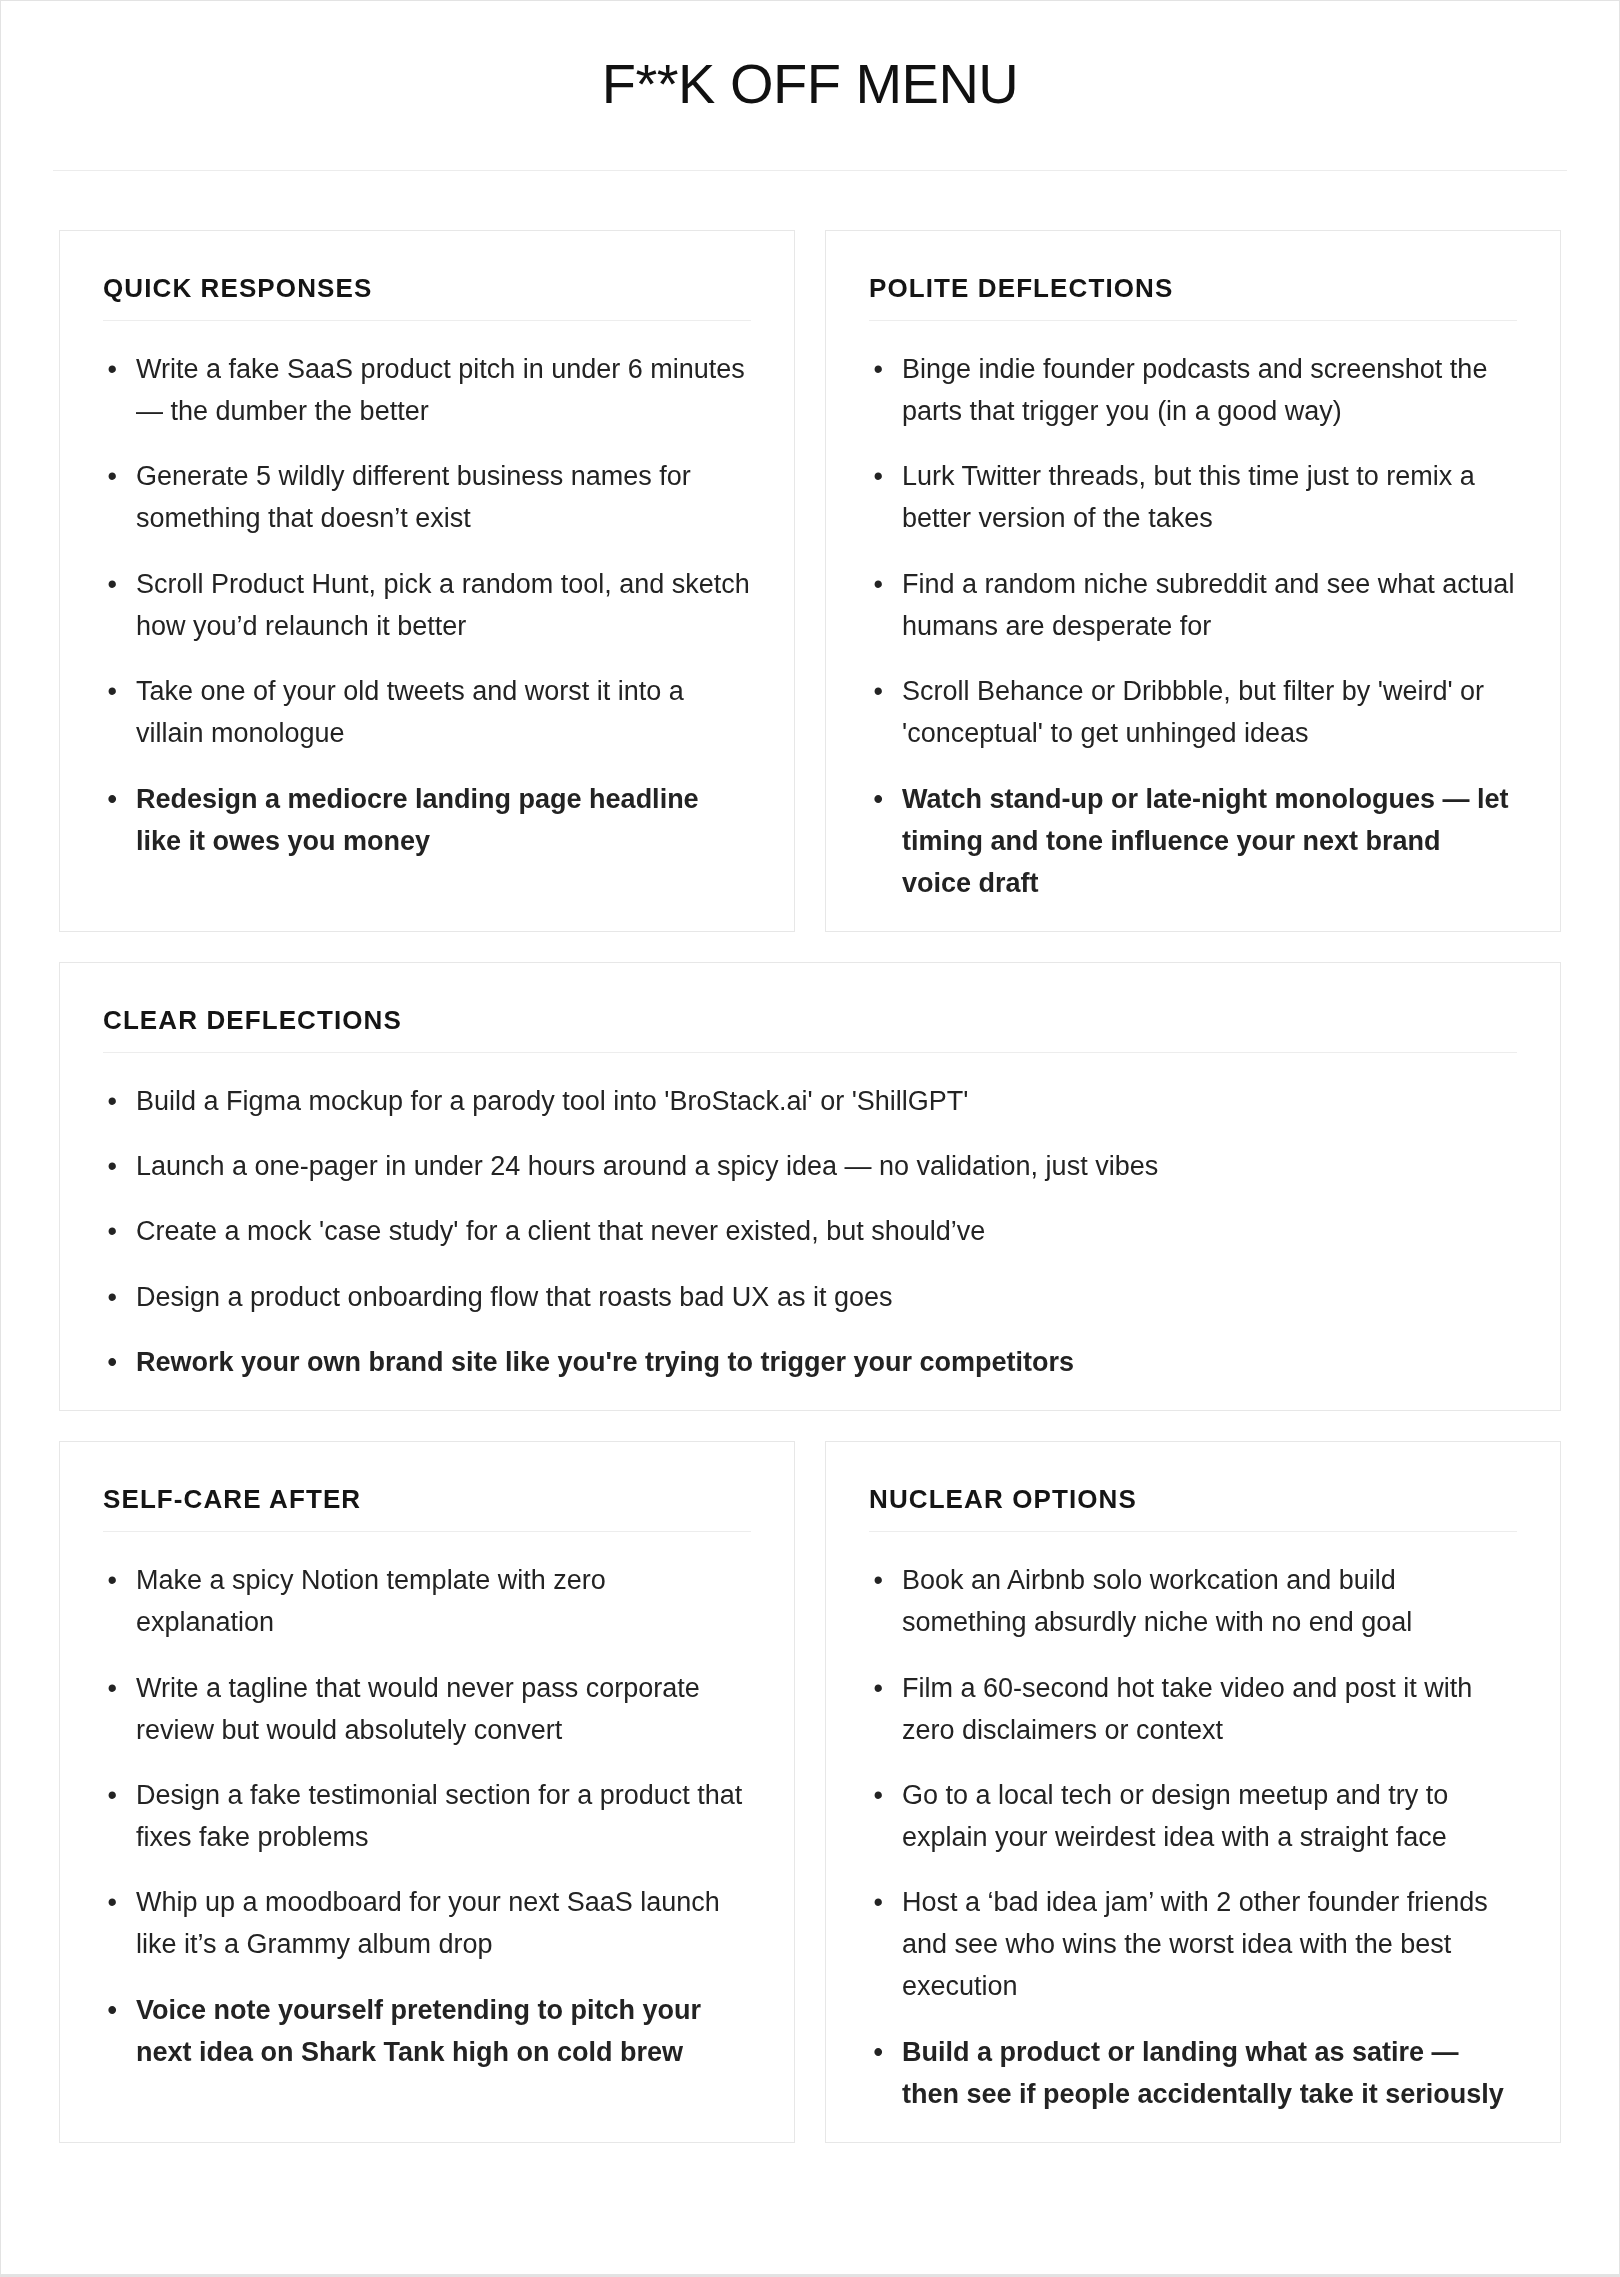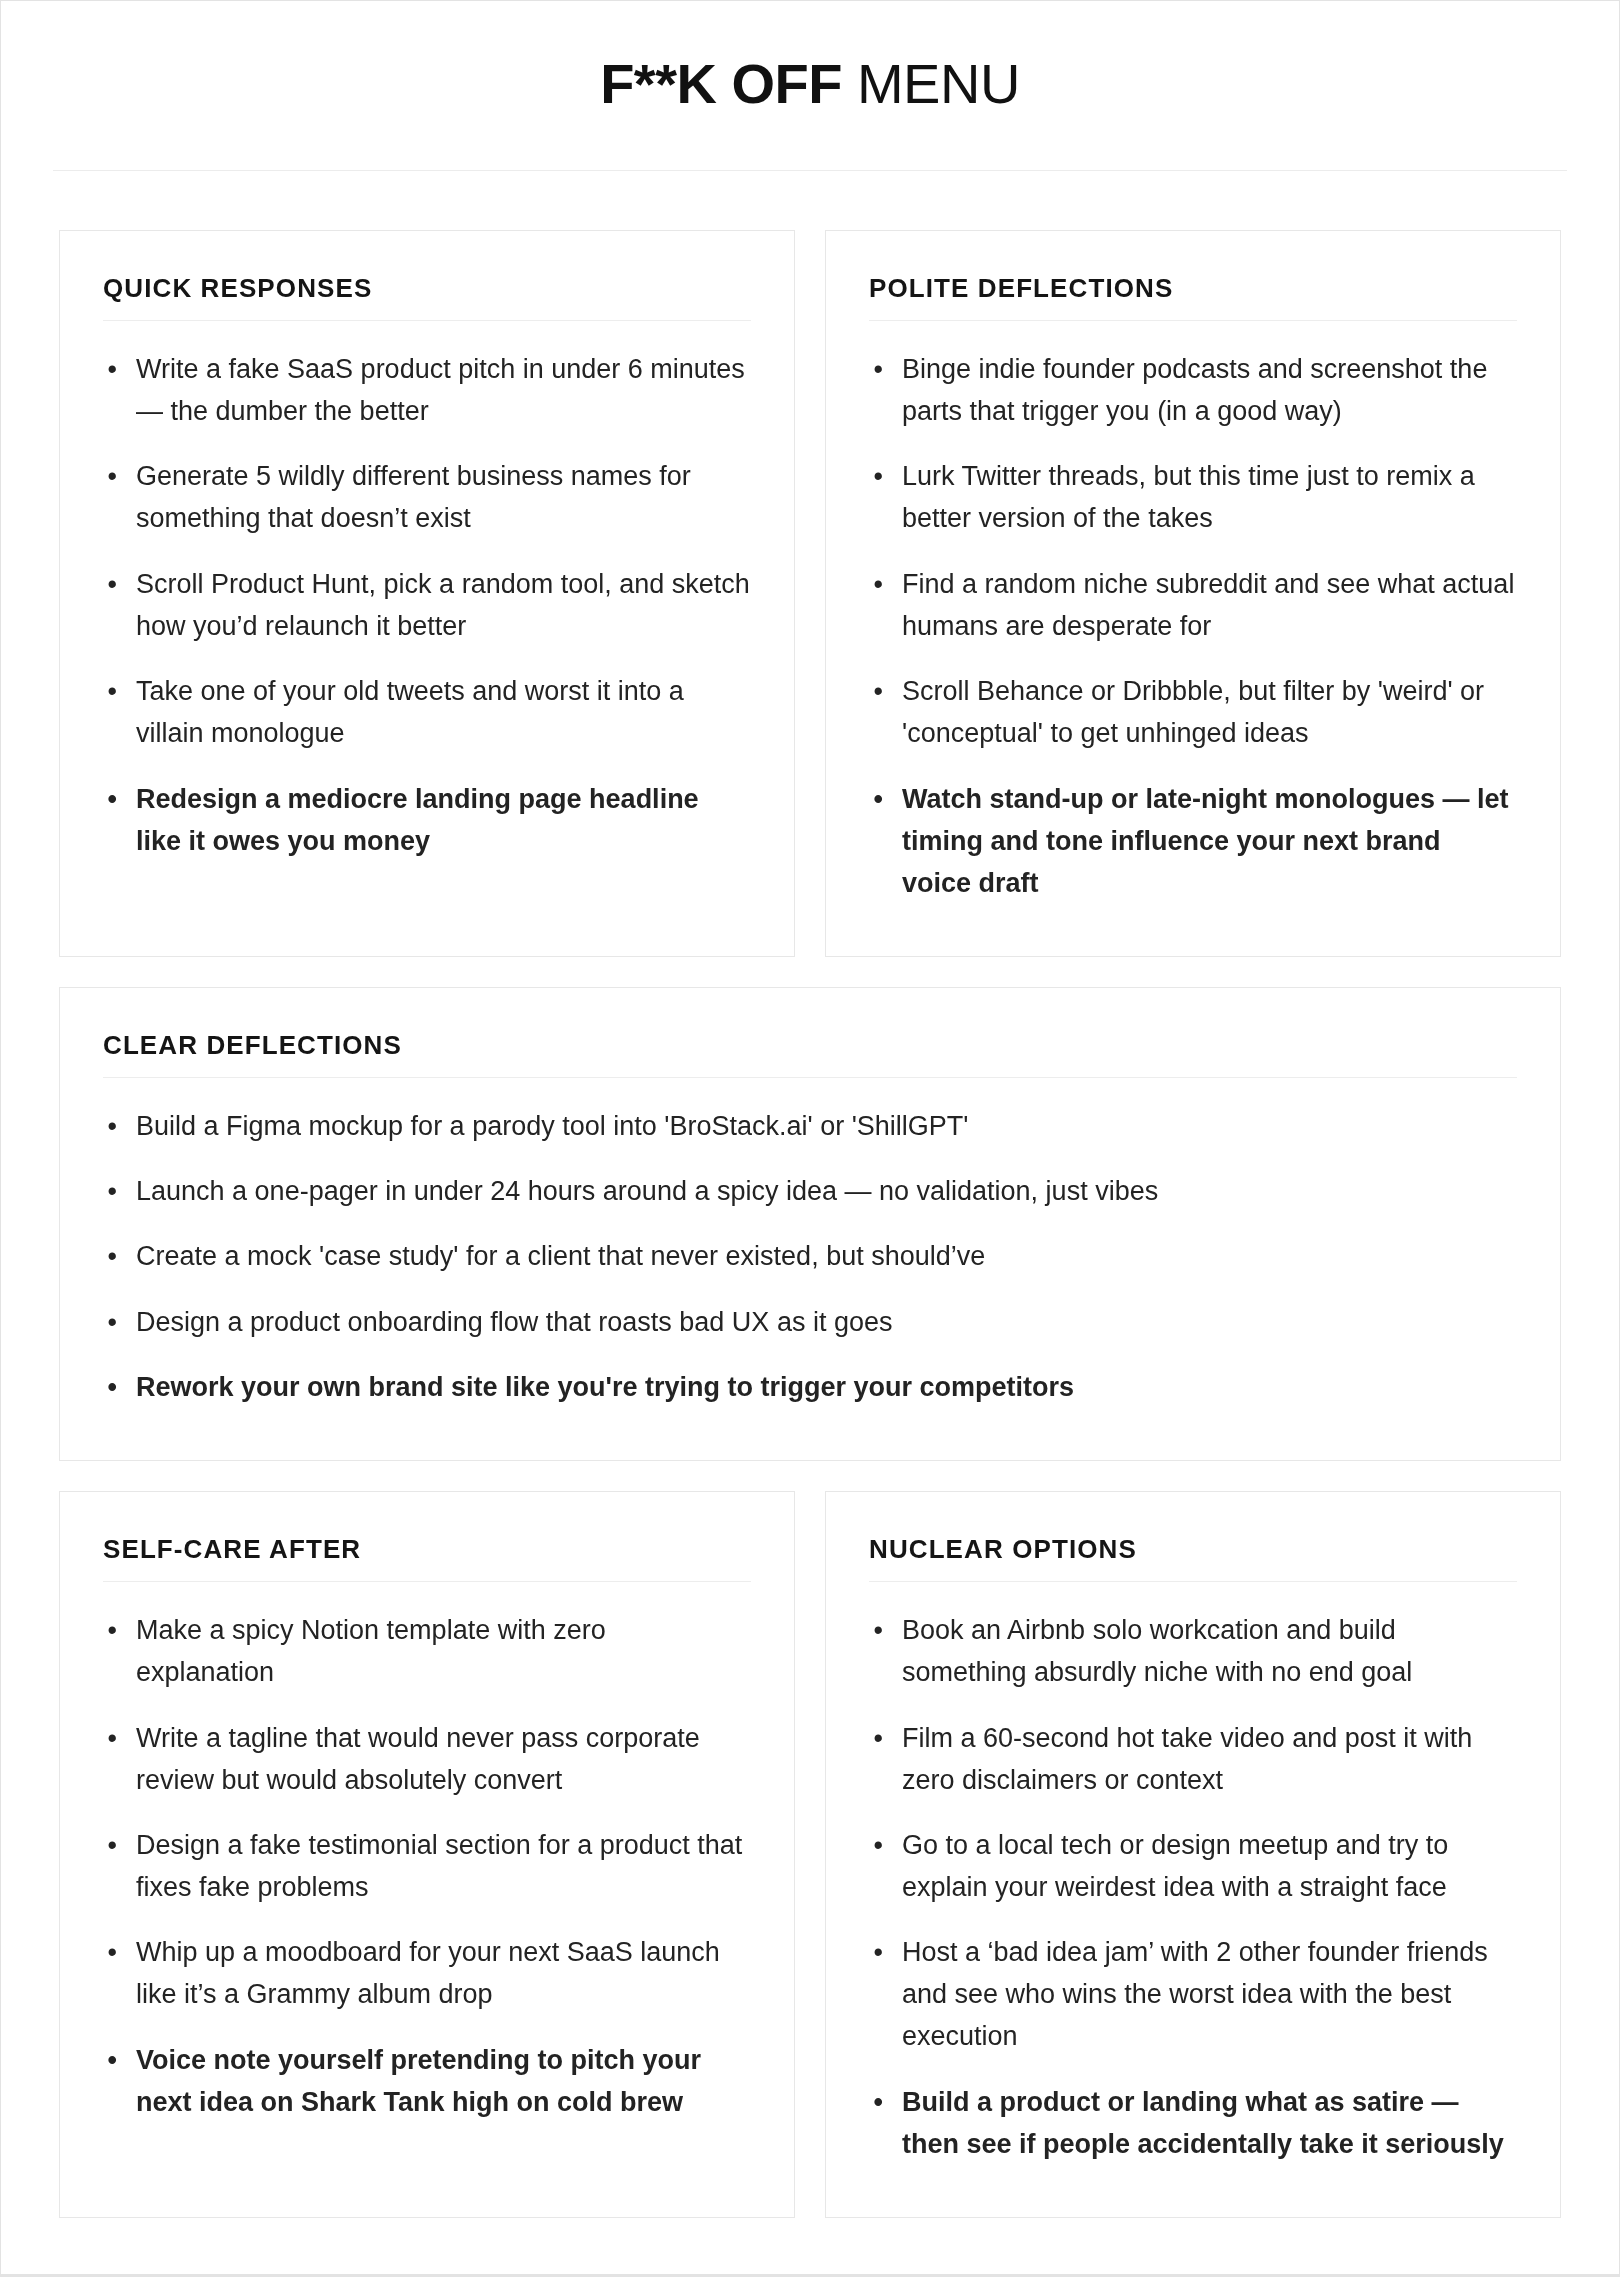--- a/index.html
+++ b/index.html
@@ -20,40 +20,40 @@
   .page-title {
     margin: 0;
     text-align: center;
     font-size: 56px;
     line-height: 72px;
     font-weight: 400;
     letter-spacing: -0.5px;
     color: #111111;
     white-space: nowrap;
   }
-  .page-title .t-bold { font-weight: 700; }
+  .page-title .t-bold { font-weight: 400; }
   .page-title .t-light { font-weight: 400; }
 
   .title-divider {
     border: none;
     border-top: 1.8px solid #ececec;
     margin: 50px -6.3px 0 -6.3px;
   }
 
   .menu-grid {
     margin-top: 59px;
     display: grid;
     grid-template-columns: 1fr 1fr;
     gap: 30px;
   }
 
   .card {
     background: #ffffff;
     border: 1.8px solid #e7e7e7;
-    padding: 41px 43px 52px 43px;
+    padding: 41px 43px 27px 43px;
   }
   .card.full { grid-column: 1 / -1; }
 
   .card h2 {
     margin: 0 0 16px 0;
     font-size: 26px;
     line-height: 32px;
     font-weight: 700;
     letter-spacing: 1.1px;
     color: #151515;

